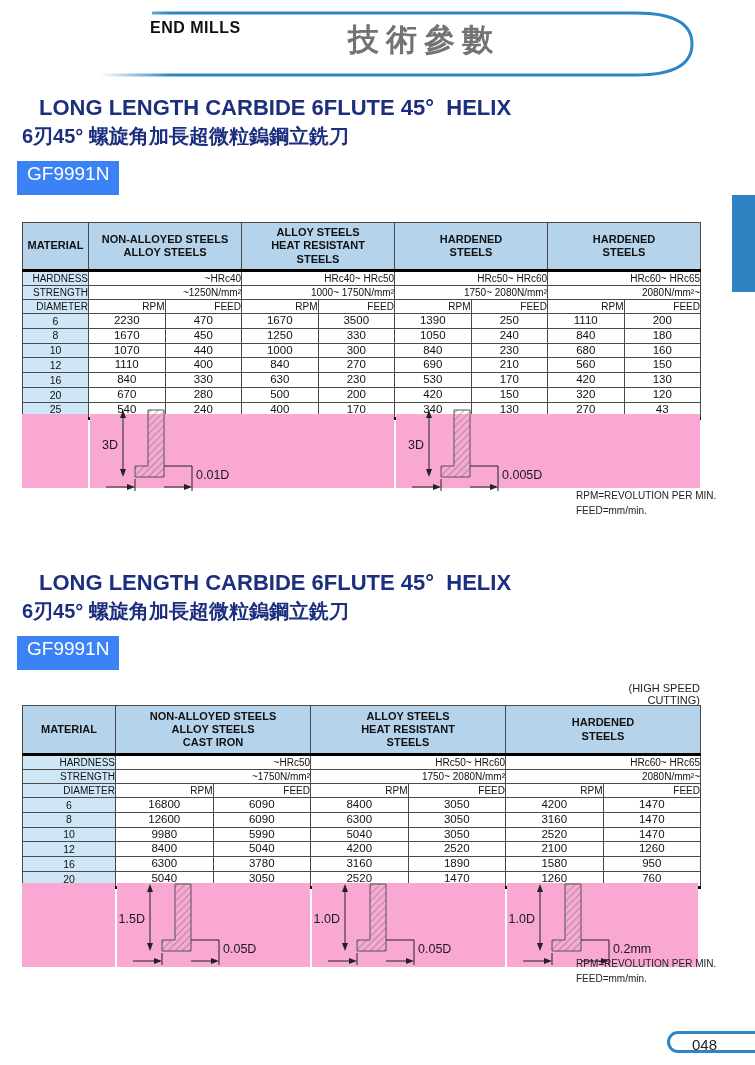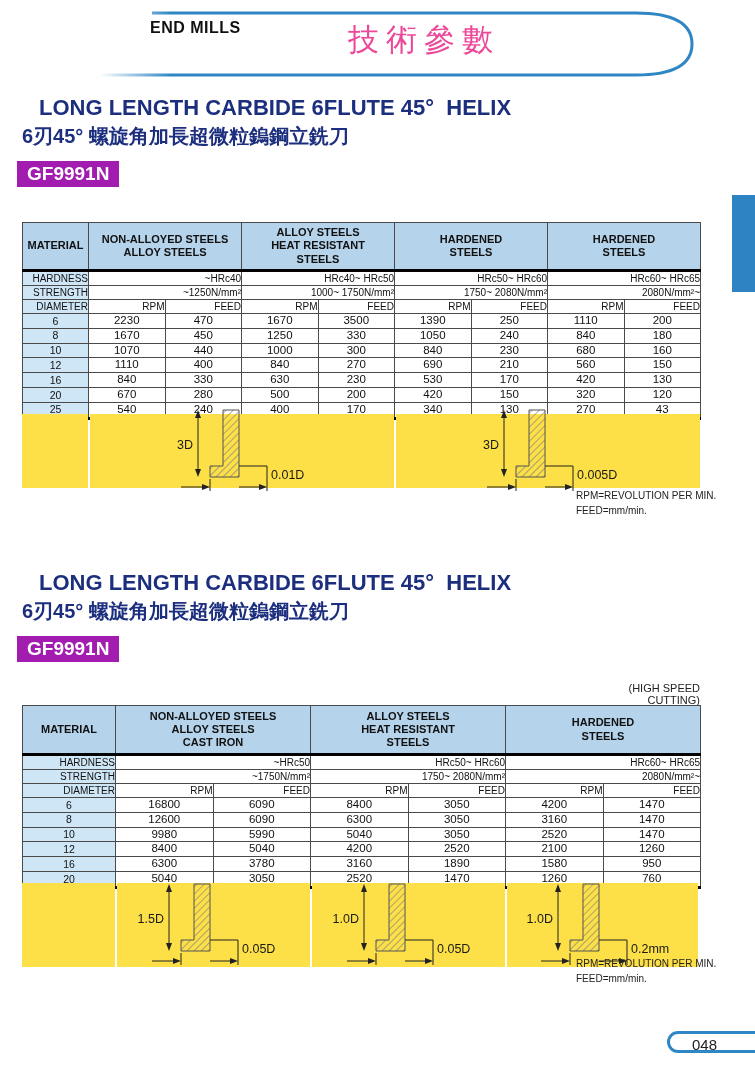--- a/index.html
+++ b/index.html
@@ -9,36 +9,36 @@
   }
 
   
   .swoosh { position:absolute; left:92px; top:8px; }
   .logo-block { position:absolute; left:150px; top:18px; }
   .logo {
     font-size:37px; font-weight:bold; color:#2987c8; letter-spacing:-1px; line-height:1;
   }
   .logo-sub { font-size:16px; font-weight:bold; color:#101010; letter-spacing:0.5px; margin-top:1px; }
   .header-zh {
-    position:absolute; left:348px; top:24px; font-size:31px; font-weight:normal;
-    color:#ec4899; letter-spacing:7px; line-height:1;
+    position:absolute; left:348px; top:24px; font-size:31px; font-weight:bold;
+    color:#737373; letter-spacing:7px; line-height:1;
   }
 
   
   .sec-title-en {
     position:absolute; left:22px; font-size:22px; font-weight:bold;
     color:#1c2e7e; white-space:pre-wrap; line-height:1; letter-spacing:0px;margin-left:17px;
   }
   .sec-title-zh {
     position:absolute; left:22px; font-size:20px; font-weight:bold;
     color:#1c2e7e; white-space:pre-wrap; line-height:1;
   }
   .model-badge {
-    position:absolute; left:17px; background:#a21caf; color:#ffffff;
-    font-size:19px; font-weight:bold; padding:3px 10px 4px 10px; line-height:1;
+    position:absolute; left:17px; background:#3b82f6; color:#ffffff;
+    font-size:19px; font-weight:normal; padding:3px 10px 12px 10px; line-height:1;
   }
   .corner-note { position:absolute; font-size:11px; color:#222; }
 
   
   .spec-table {
     position:absolute; border-collapse:collapse; table-layout:fixed; width:678px;
     font-size:11.5px; background:#fff;
   }
   .spec-table th, .spec-table td {
     border:1px solid #4a4a4a; text-align:center; vertical-align:middle;
@@ -51,21 +51,21 @@
   .t1 .group-row th { height:46px; }
   .t2 .group-row th { height:47px; }
   .corner { font-size:12px; }
   .sub-row td { height:13px; font-size:10px;text-align:right; }
   .label-cell { background:#cfe6f7; font-size:10.5px; }
   .spec-table { border-bottom:3px solid #000; }
   .data-row td { height:13px; }
 
   
   .diagram-strip { position:absolute; left:22px; display:flex; gap:2px; }
-  .strip-cell { background:#fde047; display:flex; align-items:center; justify-content:center; }
+  .strip-cell { background:#f9a8d4; display:flex; align-items:center; }
 
   
   .footnotes { position:absolute; left:576px; font-size:10px; color:#222; line-height:1.45; white-space:pre-line; }
 
   
   .page-pill {
     position:absolute; left:667px; top:1031px; width:110px; height:22px;
     border:3px solid #2e86c4; border-radius:14px; background:#fff;
     font-size:15px; color:#222; text-align:left; line-height:22px; padding-left:22px; box-sizing:border-box;
   }

